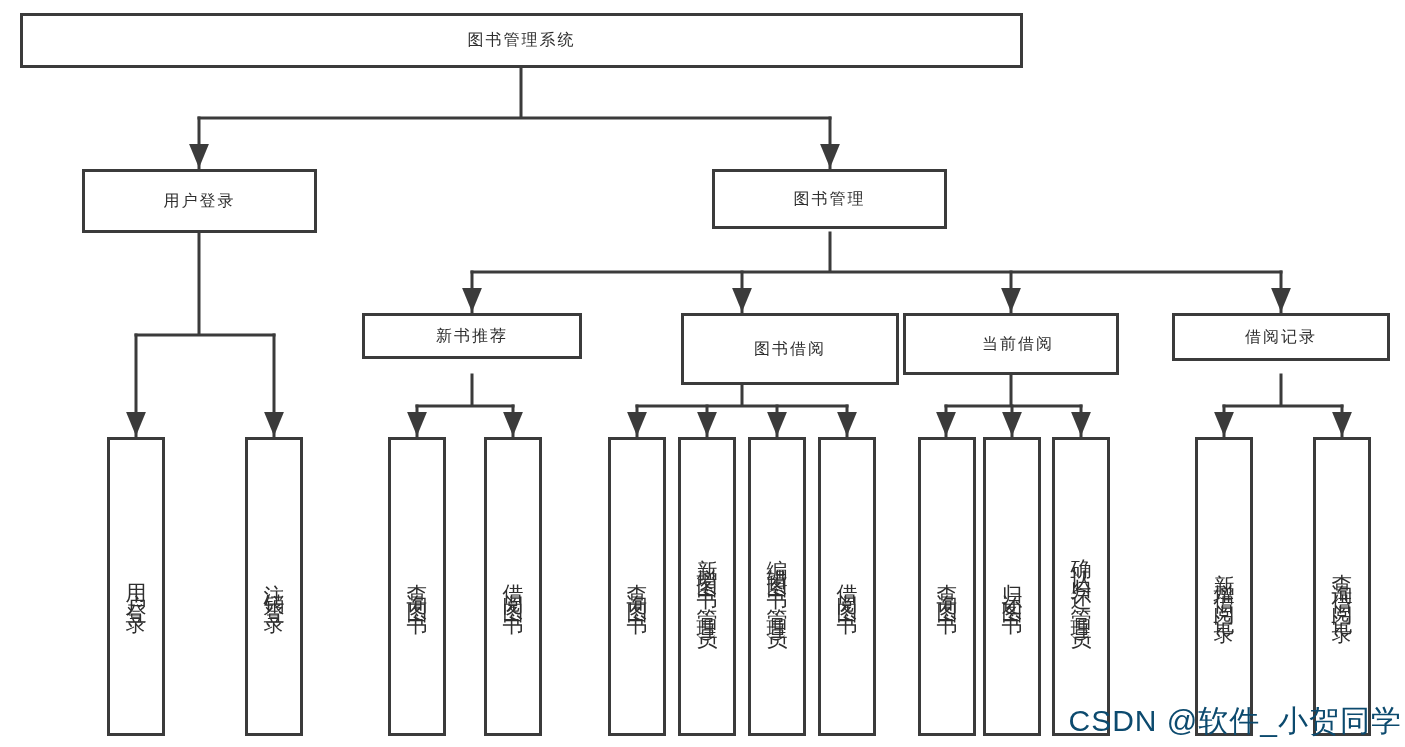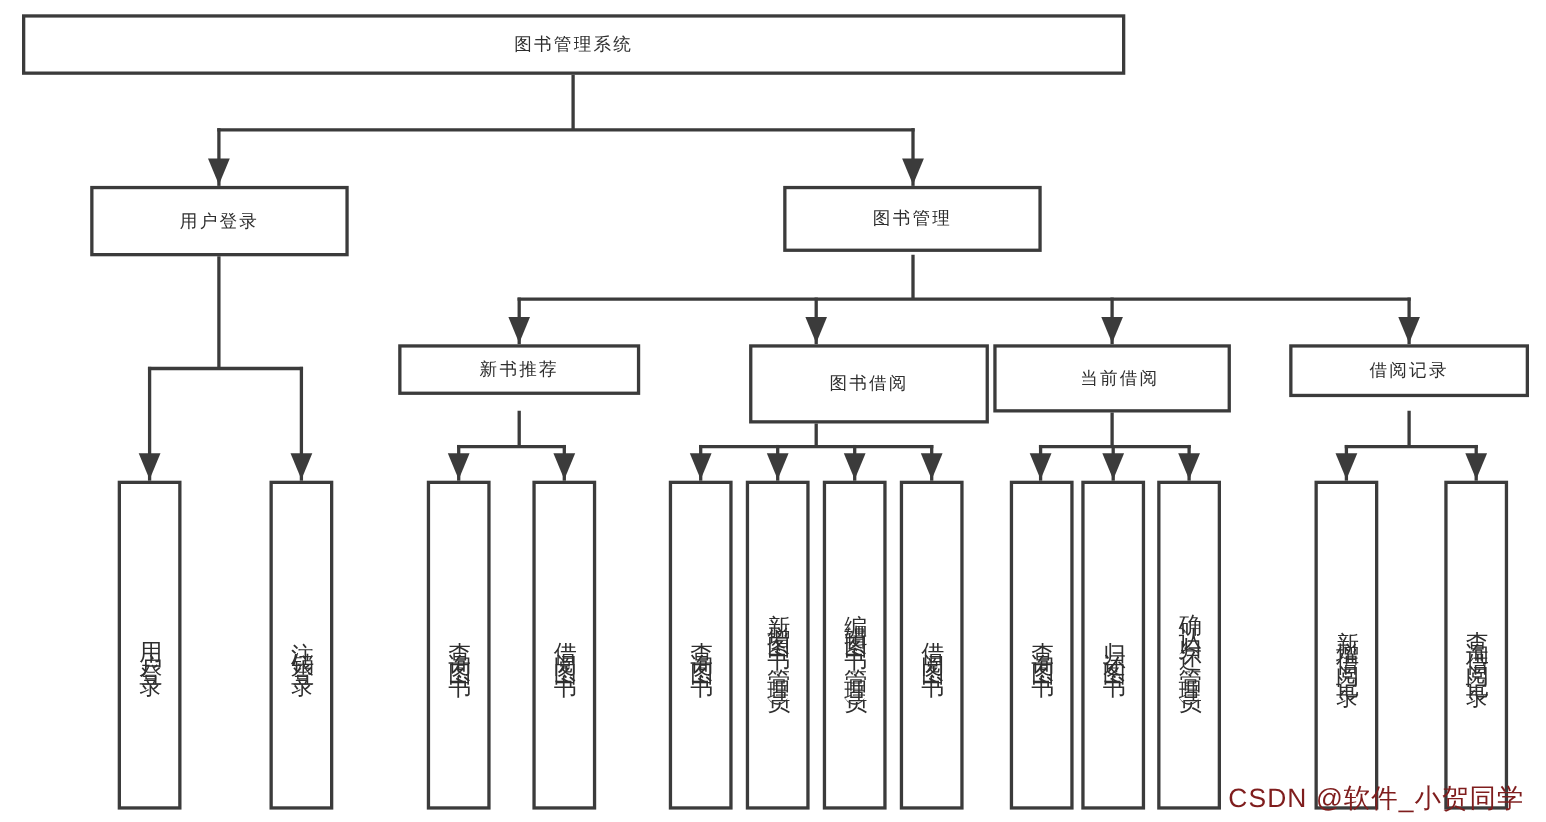--- a/index.html
+++ b/index.html
@@ -39,25 +39,25 @@
     text-align: center;
     font-size: 21px;
     letter-spacing: 10px;
     line-height: 52px;
     width: 58px;
     top: 437px;
     height: 299px;
   }
   .watermark {
     position: absolute;
-    right: 19px;
+    right: 3px;
     bottom: 5px;
-    font-size: 24px;
+    font-size: 30px;
     letter-spacing: 1px;
-    color: #7f1d1d;
+    color: #0c4a6e;
     white-space: nowrap;
   }
 </style>
 </head>
 <body>
 
 <div class="canvas">
 
   <svg class="connectors" viewBox="0 0 1405 747" xmlns="http://www.w3.org/2000/svg">
     <defs>

